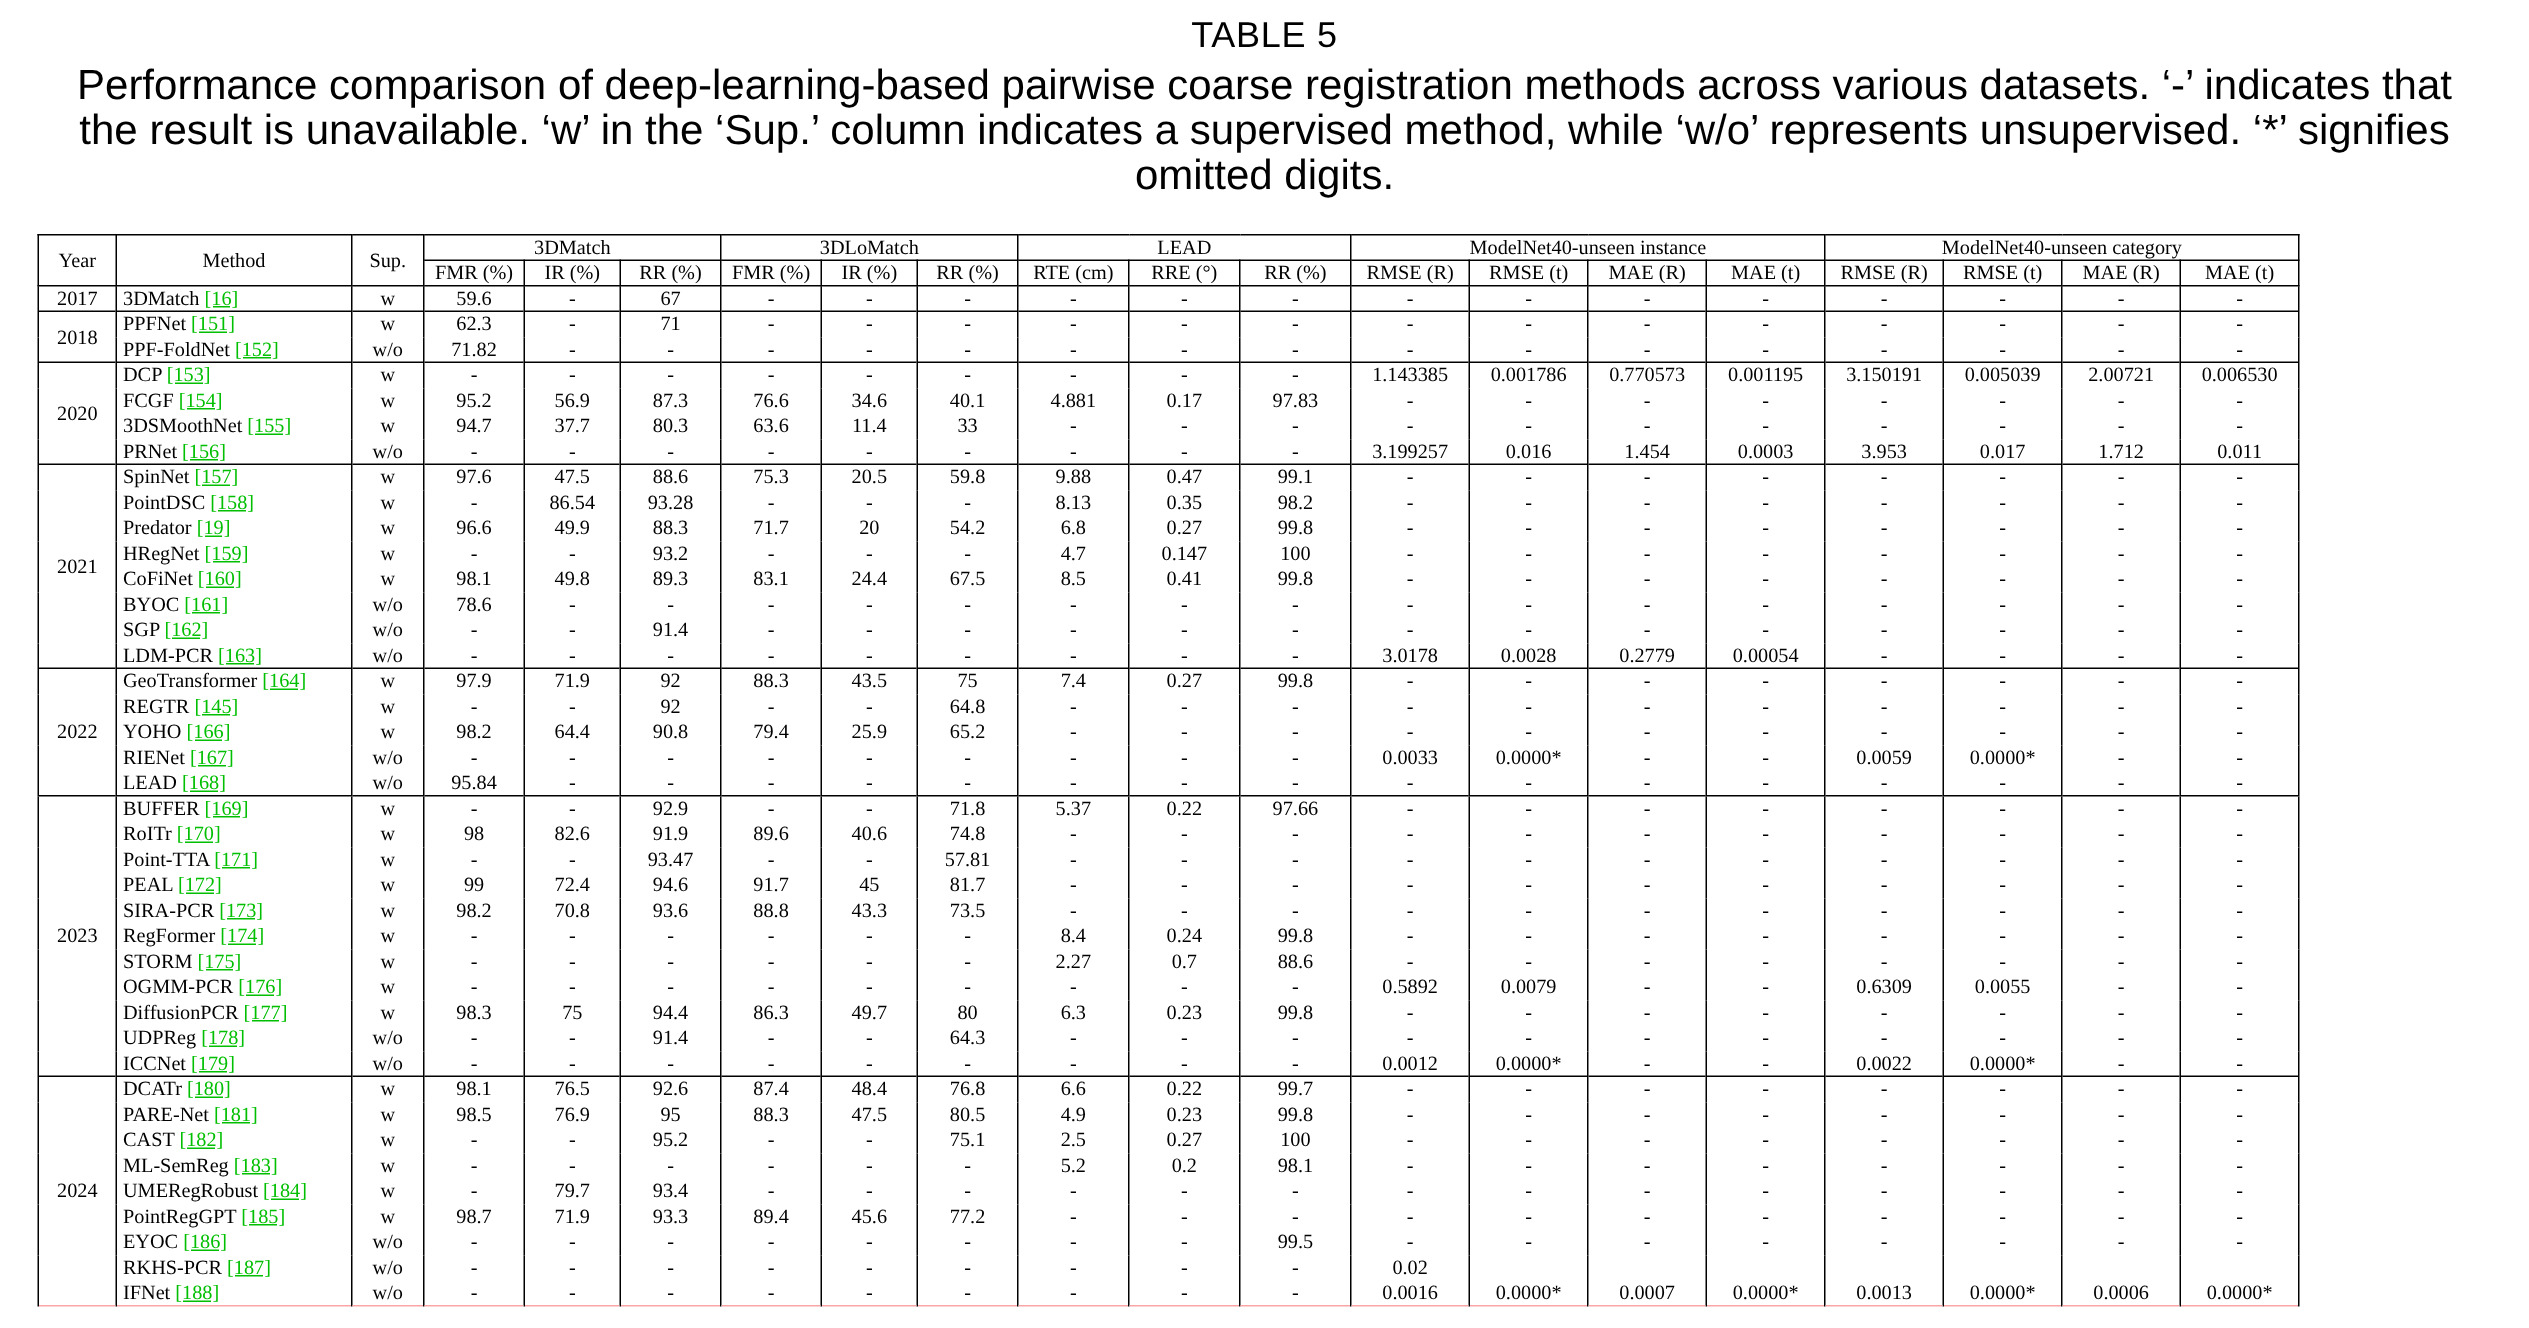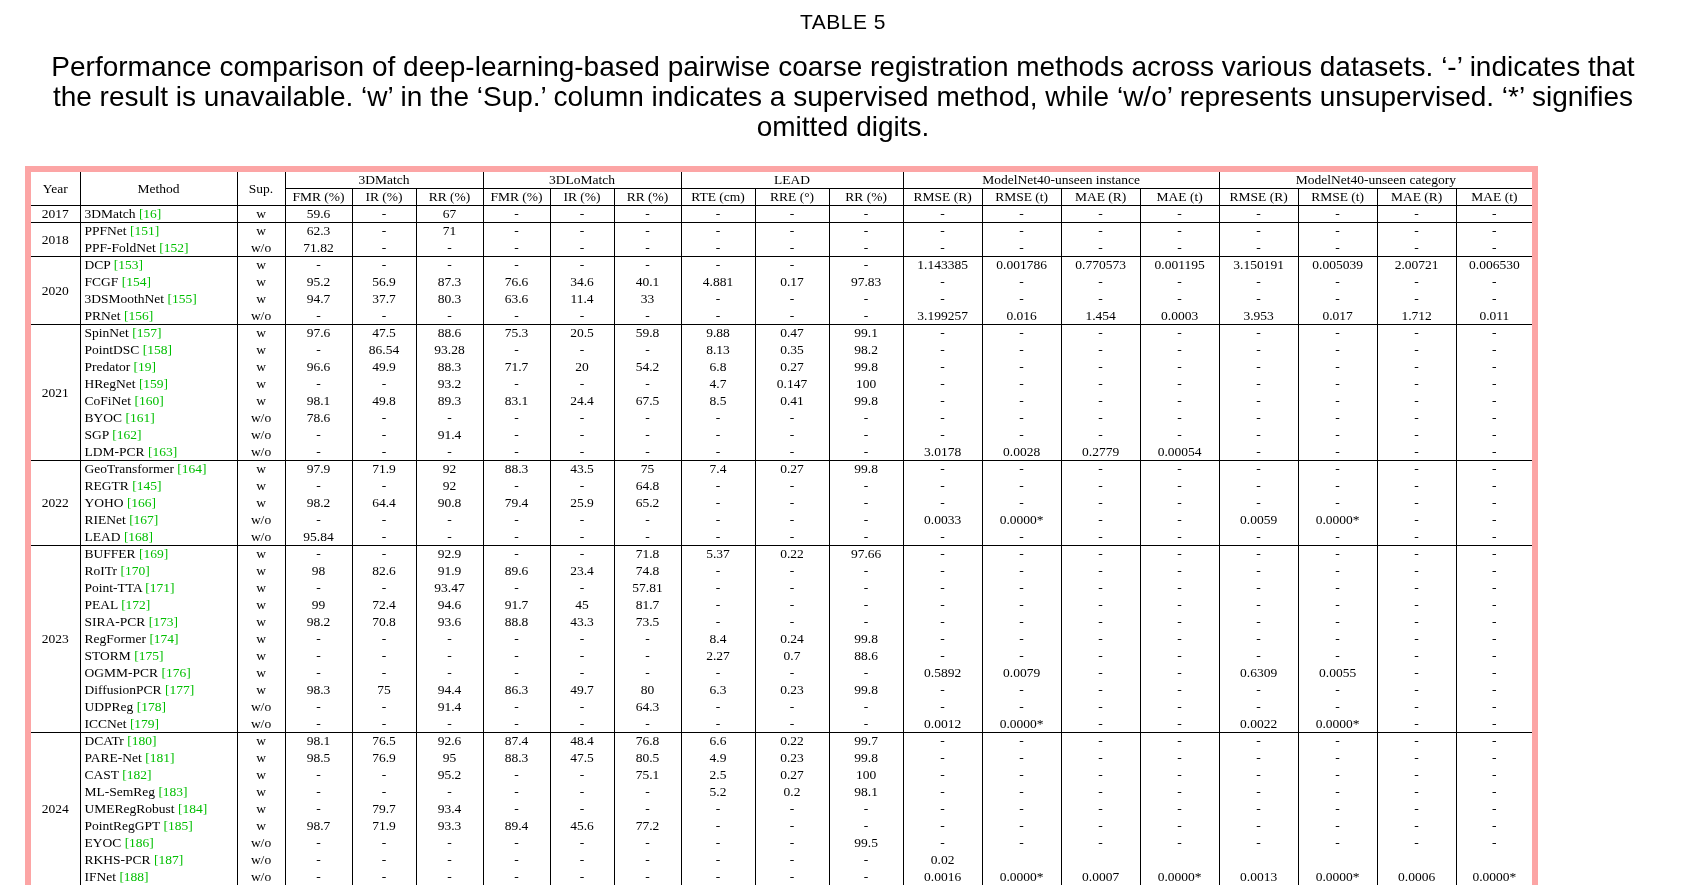--- a/index.html
+++ b/index.html
@@ -5,35 +5,35 @@
   * { box-sizing: border-box; margin: 0; padding: 0; }
   html, body { background: #ffffff; }
   body {
     width: 1686px;
     height: 885px;
     font-family: "Liberation Sans", sans-serif;
     color: #000;
     overflow: hidden;
   }
   .caption { text-align: center; padding-top: 10px; }
-  .caption-label { font-size: 21px; margin-bottom: 18px; letter-spacing: 0.5px; }
+  .caption-label { font-size: 24px; margin-bottom: 4px; letter-spacing: 0.5px; }
   .caption-text {
     font-size: 28px;
     line-height: 30px;
     max-width: 1590px;
     margin: 0 auto;
   }
   table.results {
     border-collapse: collapse;
     table-layout: fixed;
     width: 1507px;
     margin: 24px 0 0 25px;
     font-family: "Liberation Serif", serif;
     font-size: 13.5px;
-    border: 6px solid #fca5a5;
+    border: 1px solid #fca5a5;
   }
   table.results th {
     border: 1px solid #000;
     font-weight: normal;
     text-align: center;
     padding: 0 2px;
     line-height: 16px;
     height: 17px;
     white-space: nowrap;
     overflow: hidden;
@@ -43,21 +43,21 @@
     border-right: 1px solid #000;
     text-align: center;
     padding: 0 2px;
     line-height: 16px;
     height: 17px;
     white-space: nowrap;
     overflow: hidden;
   }
   table.results tbody tr.group-start td { border-top: 1px solid #000; }
   table.results td.method-cell { text-align: left; padding-left: 4px; }
-  .cite { color: var(--cite-color, #00bf00); }
+  .cite { color: var(--cite-color, #00bf00); text-decoration: underline; }
 </style>
 </head>
 <body>
 
 <div class="page">
   <div class="caption">
     <div class="caption-label">TABLE 5</div>
     <div class="caption-text">Performance comparison of deep-learning-based pairwise coarse registration methods across various datasets. ‘-’ indicates that the result is unavailable. ‘w’ in the ‘Sup.’ column indicates a supervised method, while ‘w/o’ represents unsupervised. ‘*’ signifies omitted digits.</div>
   </div>
 
@@ -563,21 +563,21 @@
           <td>-</td>
           <td>-</td>
         </tr>
         <tr>
           <td class="method-cell"><span>RoITr </span><span class="cite">[170]</span></td>
           <td>w</td>
           <td>98</td>
           <td>82.6</td>
           <td>91.9</td>
           <td>89.6</td>
-          <td>23.4</td>
+          <td>40.6</td>
           <td>74.8</td>
           <td>-</td>
           <td>-</td>
           <td>-</td>
           <td>-</td>
           <td>-</td>
           <td>-</td>
           <td>-</td>
           <td>-</td>
           <td>-</td>

